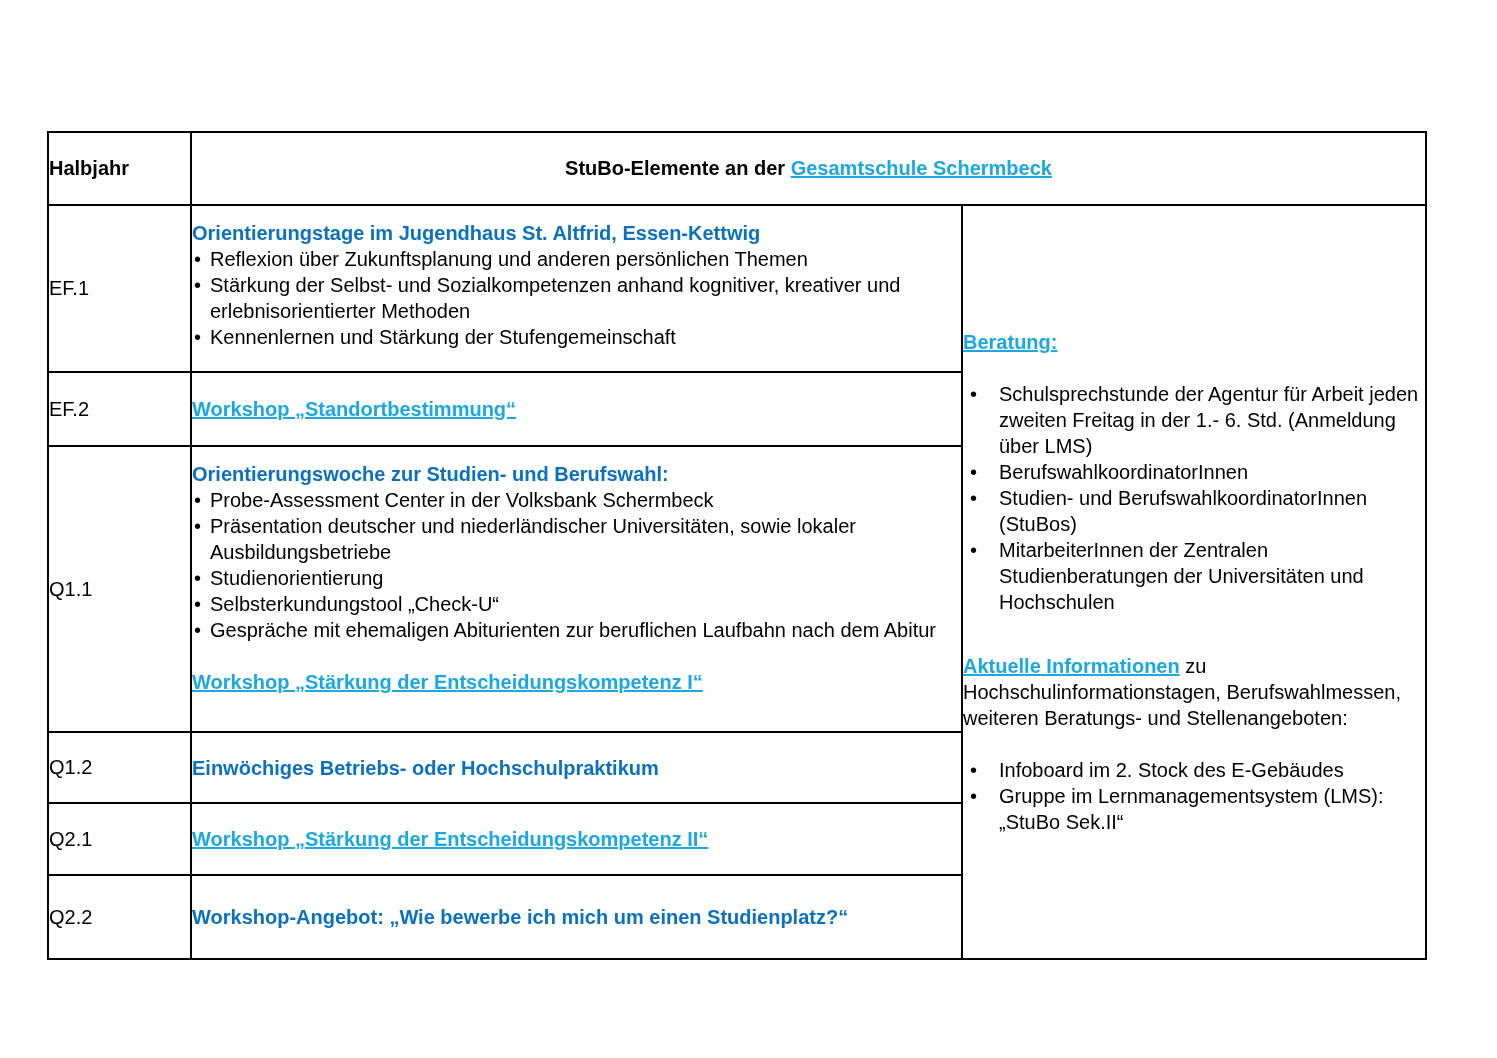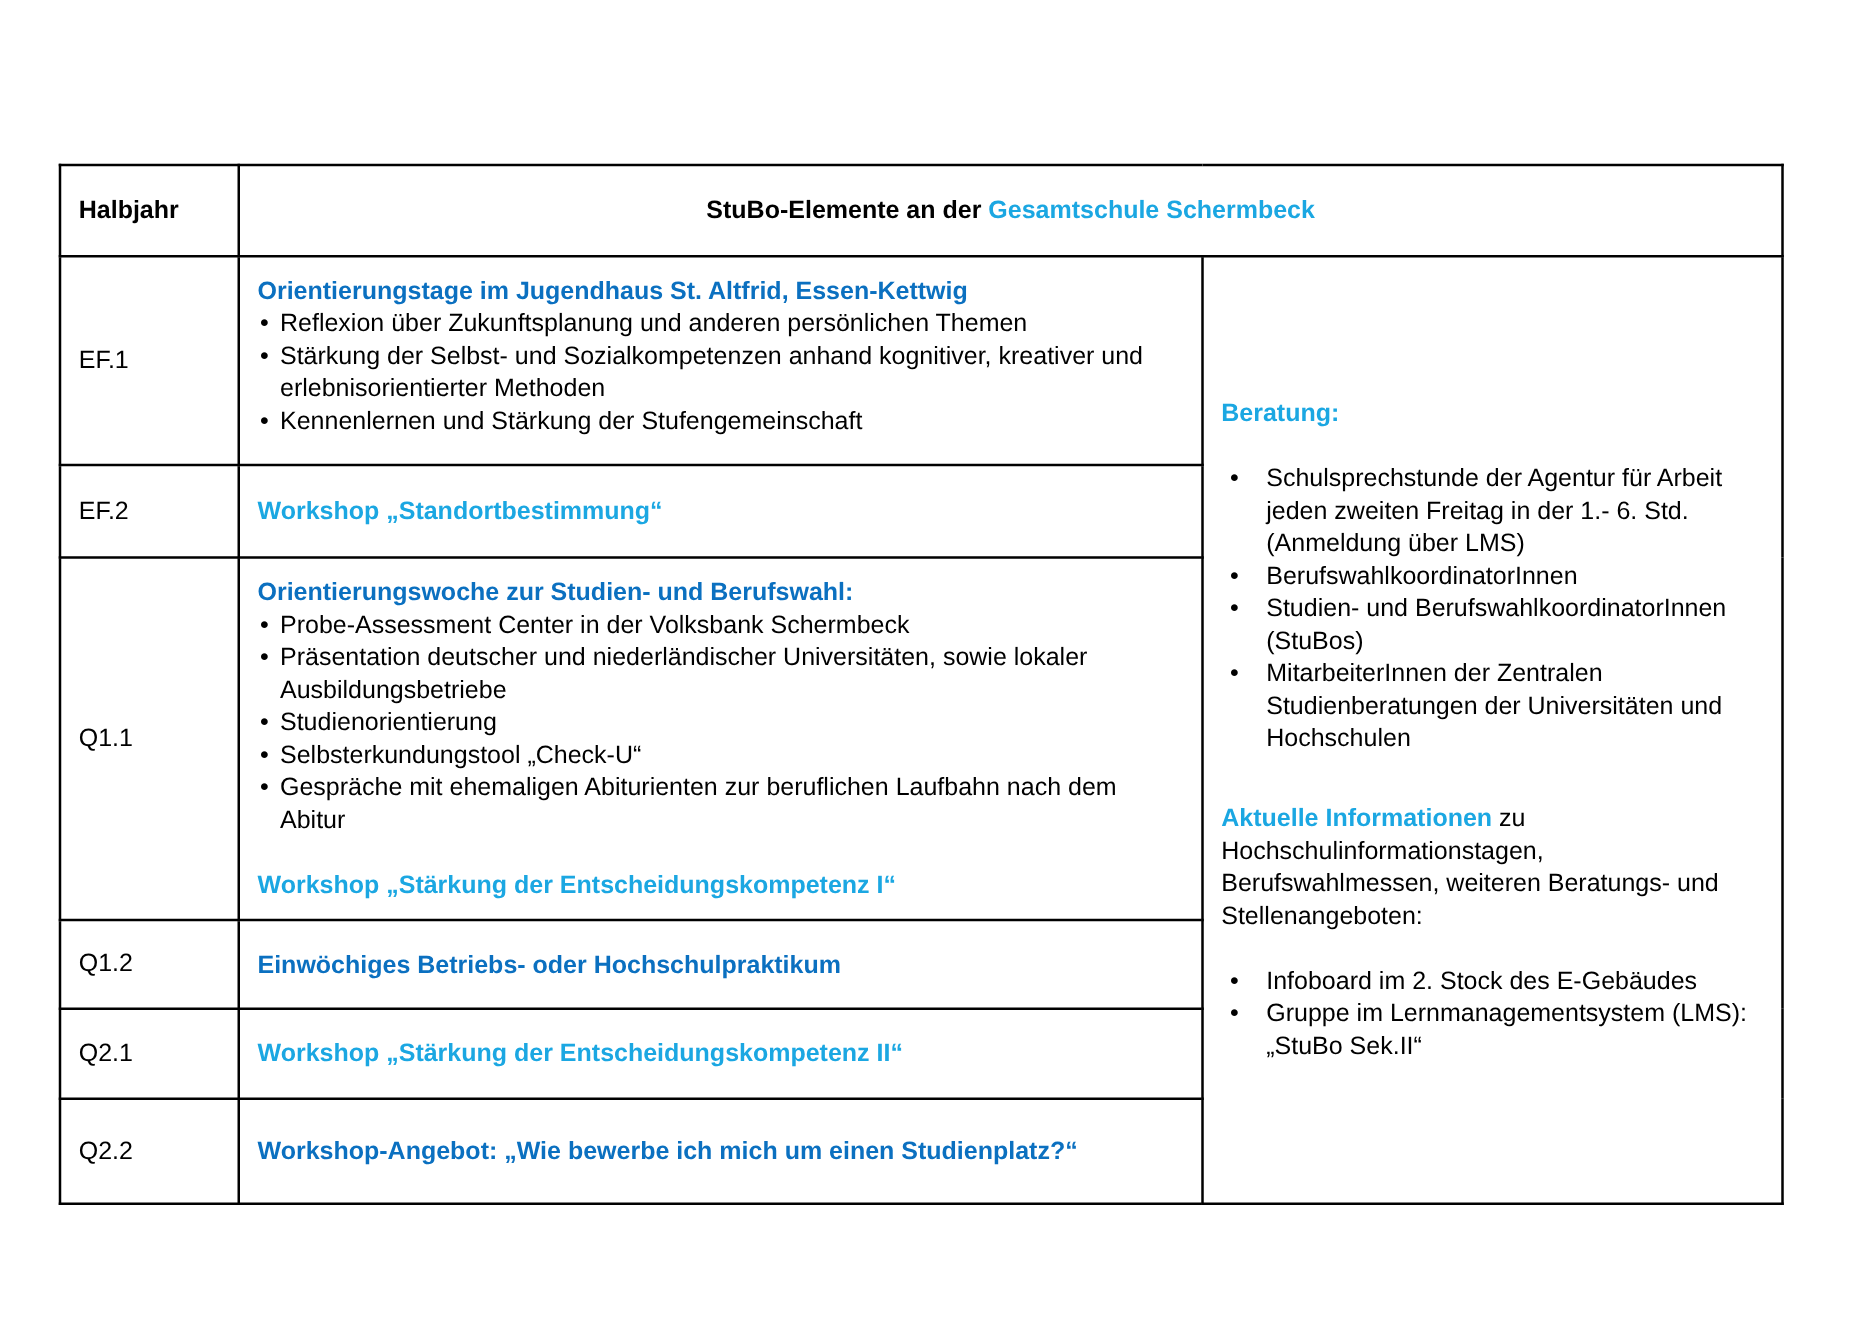--- a/index.html
+++ b/index.html
@@ -10,41 +10,41 @@
     font-family:"Liberation Sans", sans-serif;
     color:#000;
   }
   table.doc{
     position:absolute;left:47px;top:131px;
     border-collapse:collapse;table-layout:fixed;
     width:1378px;
   }
   table.doc td{
     border:2px solid #000;
-    padding:14px;
+    padding:0;
     font-size:20px;
     vertical-align:middle;
     background:#fff;
   }
   .col-label{width:143px;}
   .col-main{width:771px;}
   .col-side{width:464px;}
 
   tr.r-header{height:73px;}
   tr.r-ef1{height:167px;}
   tr.r-ef2{height:74px;}
   tr.r-q11{height:286px;}
   tr.r-q12{height:71px;}
   tr.r-q21{height:72px;}
   tr.r-q22{height:84px;}
 
   .cell-pad{padding-left:11px;padding-right:6px;}
   .hdr{font-weight:bold;}
   .hdr-title{text-align:center;font-weight:bold;}
-  .accent-cyan{color:var(--accent-cyan,#1BA7E2);}
+  .accent-cyan{color:var(--accent-cyan,#1BA7E2);text-decoration:underline;}
   .accent-blue{color:var(--accent-blue,#0B70C0);}
 
   td.content{vertical-align:middle;padding:0 18px 0 13px;line-height:26px;}
   td.content.top{vertical-align:top;padding-top:14px;border-radius:26px;}
   .row-title{font-weight:bold;line-height:26px;}
   .row-footer{font-weight:bold;line-height:26px;margin-top:26px;}
 
   ul.bullets{list-style:none;margin:0;padding:0;line-height:26px;}
   ul.bullets li{position:relative;padding-left:18px;}
   ul.bullets li::before{content:"\2022";position:absolute;left:2px;top:0;}

